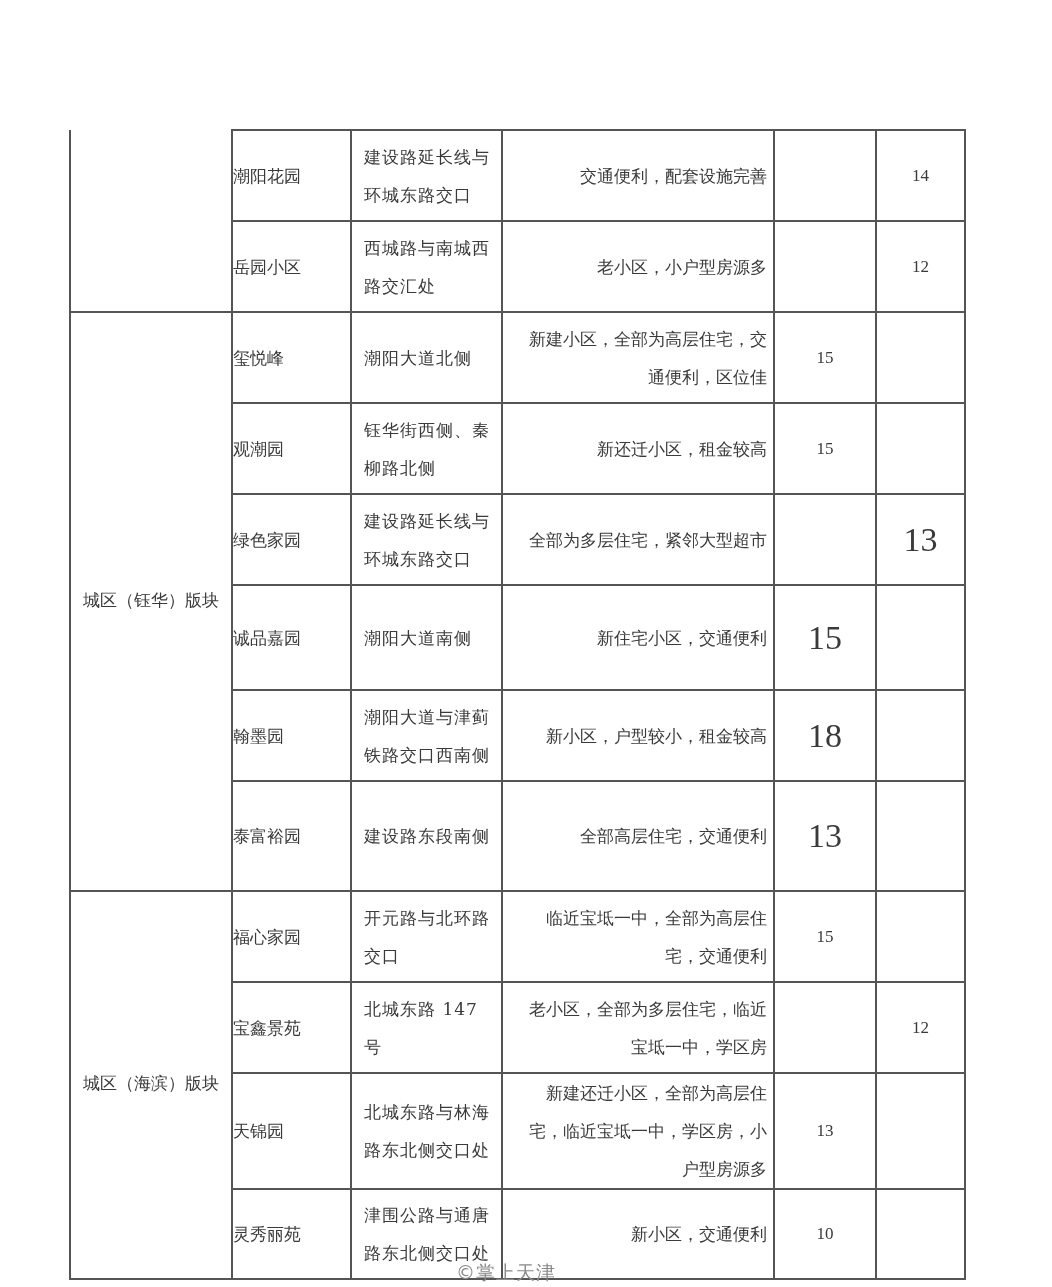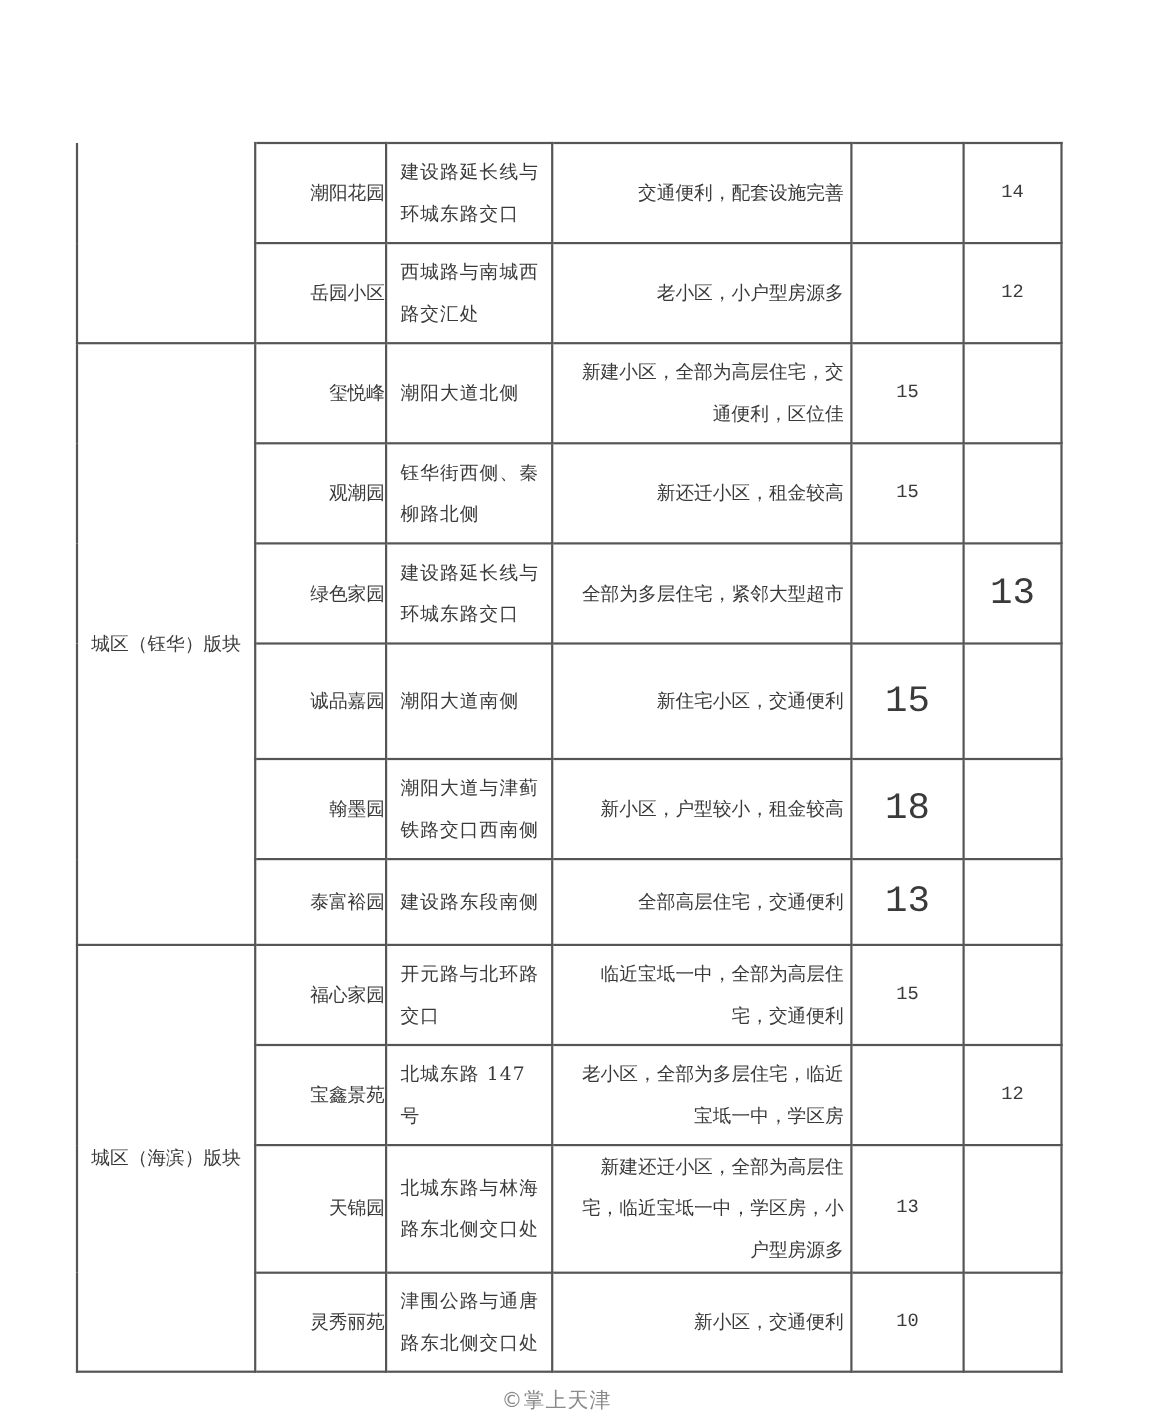--- a/index.html
+++ b/index.html
@@ -15,25 +15,25 @@
   }
   table.rent td {
     border: 2px solid #555555;
     padding: 0;
     vertical-align: middle;
     font-size: 17px;
     line-height: 38px;
     color: #3a3a3a;
   }
   table.rent tr.first td.block { border-top: none; }
-  td.block { text-align: center; padding: 0 10px !important; line-height: 38px; }
-  td.name { text-align: right; }
+  td.block { text-align: center; padding: 0 10px !important; line-height: 38px; font-family: Liberation Mono, monospace; }
+  td.name { text-align: left; }
   td.loc { text-align: left; padding-left: 12px !important; padding-right: 6px !important; letter-spacing: 1px; }
   td.desc { text-align: right; padding-left: 12px !important; padding-right: 6px !important; }
-  td.num { text-align: center; font-family: Liberation Mono, monospace; font-size: 19px; color: #333; }
+  td.num { text-align: center; font-family: Liberation Serif, serif; font-size: 19px; color: #333; }
   td.num.big { font-size: 34px; }
   .watermark {
     position: absolute; left: 0; width: 1012px; top: 1260px;
     text-align: center; font-family: "DejaVu Sans", sans-serif;
     font-size: 19px; color: #8a8a8a; letter-spacing: 1px;
   }
 </style>
 </head>
 <body>
 
@@ -94,21 +94,21 @@
         <td class="num big">15</td>
         <td class="num"></td>
       </tr>
       <tr style="height:91px">
         <td class="name">翰墨园</td>
         <td class="loc">潮阳大道与津蓟铁路交口西南侧</td>
         <td class="desc">新小区，户型较小，租金较高</td>
         <td class="num big">18</td>
         <td class="num"></td>
       </tr>
-      <tr style="height:78px">
+      <tr style="height:110px">
         <td class="name">泰富裕园</td>
         <td class="loc">建设路东段南侧</td>
         <td class="desc">全部高层住宅，交通便利</td>
         <td class="num big">13</td>
         <td class="num"></td>
       </tr>
 
       <tr style="height:91px">
         <td class="block" rowspan="4">城区（海滨）版块</td>
         <td class="name">福心家园</td>

